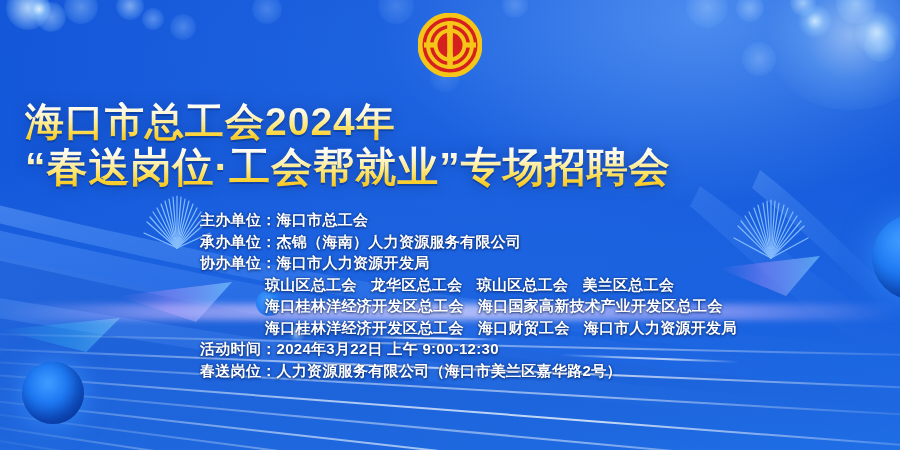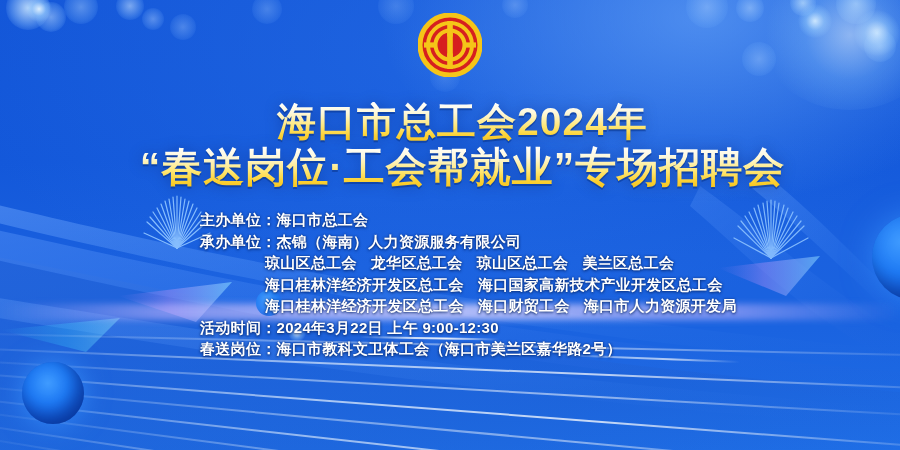--- a/index.html
+++ b/index.html
@@ -35,21 +35,21 @@
   
   .sphere{position:absolute;border-radius:50%;pointer-events:none;}
 
   
   .firework{position:absolute;pointer-events:none;}
 
   
   #emblem{position:absolute;left:418px;top:13px;width:64px;height:64px;}
 
   
-  #title{position:absolute;left:0;right:0;top:102px;text-align:center;padding-left:25px;}
+  #title{position:absolute;left:0;right:0;top:102px;padding-left:25px;}
   .tline{
     font-weight:bold;letter-spacing:1px;line-height:1.04;
     background:linear-gradient(180deg,#ffffff 0%,#fdf8dc 26%,#ffe87a 58%,#fcd235 82%,#f6c41f 100%);
     -webkit-background-clip:text;background-clip:text;color:transparent;
     -webkit-text-fill-color:transparent;
     filter:drop-shadow(0 2px 0 rgba(10,52,140,.55)) drop-shadow(0 0 7px rgba(10,45,130,.45));
   }
   #tline1{font-size:39px;}
   #tline2{font-size:41px;margin-top:3px;}
 
@@ -219,30 +219,33 @@
     <div class="tline" id="tline2">“春送岗位·工会帮就业”专场招聘会</div>
   </div>
 
   <div id="info">
     <div class="row">
       <span class="lbl">主办单位：</span><span>海口市总工会</span>
     </div>
     <div class="row">
       <span class="lbl">承办单位：</span><span>杰锦（海南）人力资源服务有限公司</span>
     </div>
+    <div class="row">
+      <span class="lbl">协办单位：</span><span>海口市人力资源开发局</span>
+    </div>
     <div class="row cont">
       <span>琼山区总工会</span><span class="gap"></span><span>龙华区总工会</span><span class="gap"></span><span>琼山区总工会</span><span class="gap"></span><span>美兰区总工会</span>
     </div>
     <div class="row cont">
       <span>海口桂林洋经济开发区总工会</span><span class="gap"></span><span>海口国家高新技术产业开发区总工会</span>
     </div>
     <div class="row cont">
       <span>海口桂林洋经济开发区总工会</span><span class="gap"></span><span>海口财贸工会</span><span class="gap"></span><span>海口市人力资源开发局</span>
     </div>
     <div class="row">
       <span class="lbl">活动时间：</span><span>2024年3月22日 上午 9:00-12:30</span>
     </div>
     <div class="row">
-      <span class="lbl">春送岗位：</span><span>海口市教科文卫体工会（海口市美兰区嘉华路2号）</span>
+      <span class="lbl">春送岗位：</span><span>人力资源服务有限公司（海口市美兰区嘉华路2号）</span>
     </div>
   </div>
 
 </div>
 
 </body></html>

